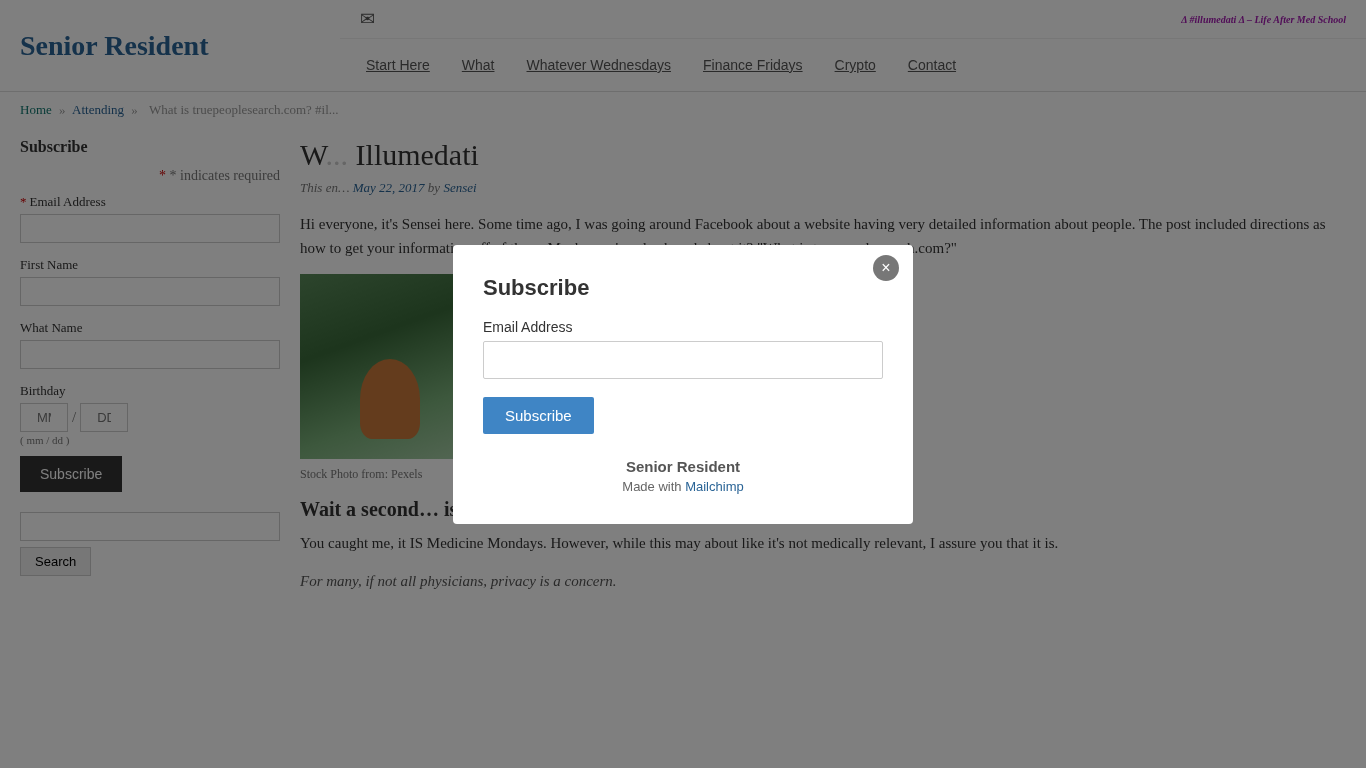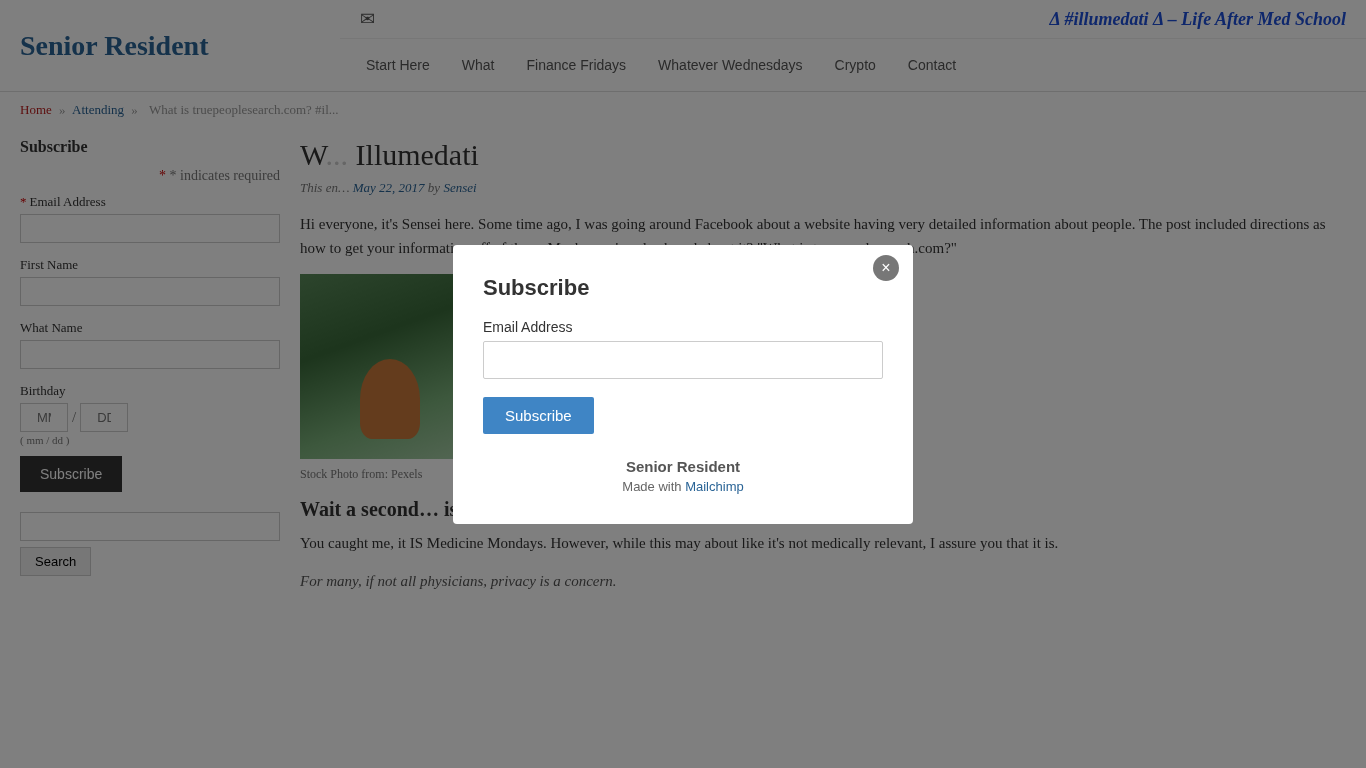--- a/index.html
+++ b/index.html
@@ -5,23 +5,23 @@
     * { box-sizing: border-box; margin: 0; padding: 0; }
     body { font-family: Georgia, serif; font-size: 15px; color: #333; background: #fff; }
 
     
     #header { display: flex; align-items: center; border-bottom: 1px solid #ddd; }
     #site-title-area { padding: 10px 20px; min-width: 340px; }
     #site-title { font-size: 28px; font-weight: bold; color: #2a6496; font-family: Georgia, serif; }
     #header-right { flex: 1; display: flex; flex-direction: column; }
     #top-bar { display: flex; align-items: center; justify-content: space-between; padding: 8px 20px; border-bottom: 1px solid #eee; }
     #email-icon { font-size: 18px; color: #555; cursor: pointer; }
-    #tagline { font-size: 18px; color: #1d4ed8; font-style: italic; font-weight: bold; }
+    #tagline { font-size: 10px; color: #a21caf; font-style: italic; font-weight: bold; }
     #nav { display: flex; align-items: center; padding: 0 10px; gap: 0; }
-    .nav-item { padding: 18px 16px; font-size: 14px; color: #555; cursor: pointer; font-family: Arial, sans-serif; }
+    .nav-item { padding: 18px 16px; font-size: 14px; color: #555; cursor: pointer; font-family: Arial, sans-serif; text-decoration: underline; }
 
     
     #breadcrumb { padding: 10px 20px; font-size: 13px; color: #2a6496; }
     #breadcrumb span { color: #999; margin: 0 4px; }
 
     
     #main-layout { display: flex; padding: 0 20px; gap: 20px; }
 
     
     #sidebar { width: 260px; min-width: 260px; padding-top: 10px; }
@@ -71,30 +71,30 @@
     <div id="site-title">Senior Resident</div>
   </div>
   <div id="header-right">
     <div id="top-bar">
       <span id="email-icon">✉</span>
       <span id="tagline">Δ #illumedati Δ – Life After Med School</span>
     </div>
     <nav id="nav">
       <span class="nav-item">Start Here</span>
       <span class="nav-item">What</span>
+      <span class="nav-item">Whatever Wednesdays</span>
       <span class="nav-item">Finance Fridays</span>
-      <span class="nav-item">Whatever Wednesdays</span>
       <span class="nav-item">Crypto</span>
       <span class="nav-item">Contact</span>
     </nav>
   </div>
 </div>
 
 <div id="breadcrumb">
-  <a href="#" style="color:#b91c1c;text-decoration:none;">Home</a>
+  <a href="#" style="color:#0f766e;text-decoration:none;">Home</a>
   <span>»</span>
   <a href="#" style="color:#2a6496;text-decoration:none;">Attending</a>
   <span>»</span>
   <span style="color:#999;">What is truepeoplesearch.com? #il...</span>
 </div>
 
 <div id="main-layout">
 
   <div id="sidebar">
     <div class="sidebar-section-title">Subscribe</div>

